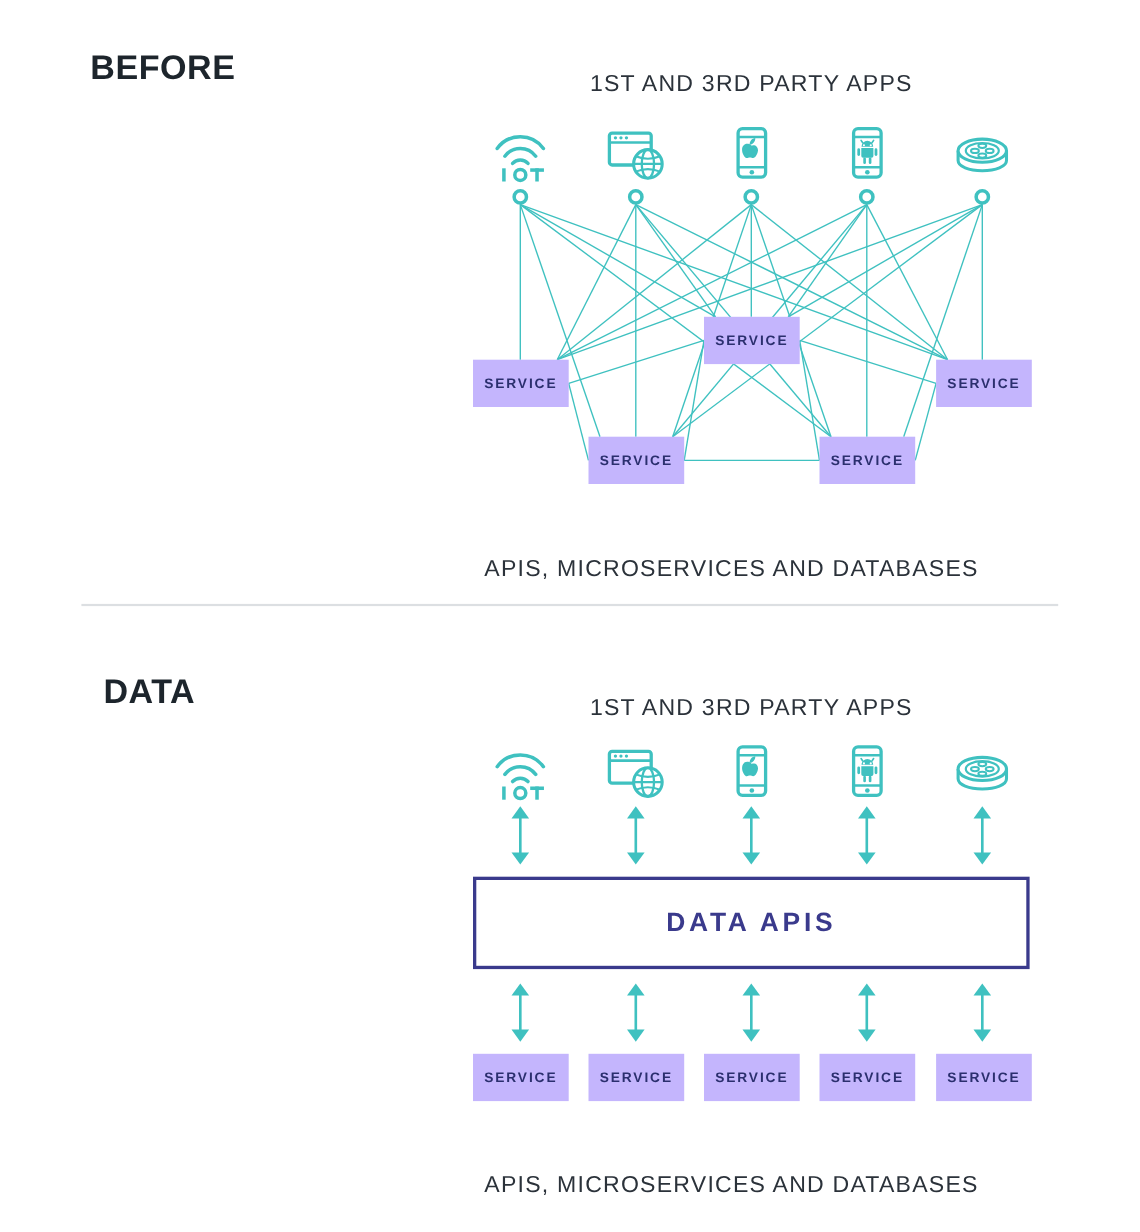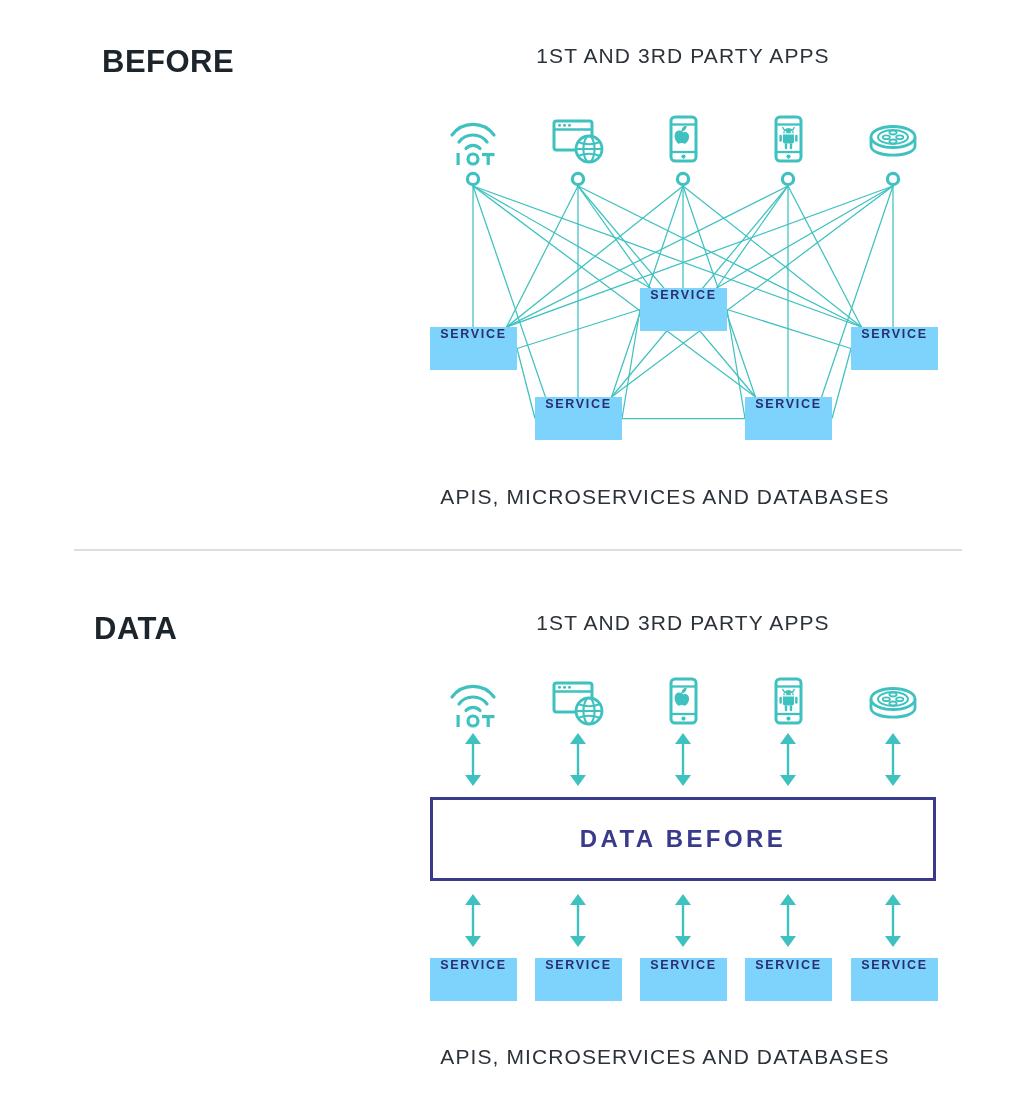--- a/index.html
+++ b/index.html
@@ -23,32 +23,33 @@
   }
   .section-title {
     position: absolute;
     font-family: "Liberation Sans", sans-serif;
     font-weight: bold;
     font-size: 31px;
     letter-spacing: 0.5px;
     color: #1d252c;
     white-space: nowrap;
   }
-  #before-title { left: 102px; top: 44px; }
+  #before-title { left: 82px; top: 44px; }
   #after-title  { left: 94px; top: 611px; }
 
   .caption {
     position: absolute;
     font-family: "Liberation Sans", sans-serif;
     font-size: 21px;
     font-weight: 400;
     letter-spacing: 1.1px;
     color: #2b323a;
     white-space: nowrap;
     text-align: center;
+    margin-top: 21px;
   }
   .caption.top {
     width: 520px;
     left: 423px;
   }
   .caption.bottom {
     width: 560px;
     left: 385px;
   }
   #apps-label-before  { top: 44px; }
@@ -84,22 +85,23 @@
   .svglayer {
     position: absolute;
     left: 0; top: 0;
     width: 1036px;
     height: 1120px;
     pointer-events: none;
   }
 
   .svc-box {
     position: absolute;
-    background: #7dd3fc;
+    background: #c4b5fd;
     display: flex;
+    align-items: center;
     justify-content: center;
     color: #2b2f6e;
     font-family: "Liberation Sans", sans-serif;
     font-weight: bold;
     font-size: 12.5px;
     letter-spacing: 1.7px;
   }
 
   #data-graph-box {
     position: absolute;
@@ -378,21 +380,21 @@
         <path d="M788 947 L780 936 L796 936 Z" fill="#3fc1c0"></path>
       </g>
       <g>
         <line x1="893" y1="903" x2="893" y2="938" stroke="#3fc1c0" stroke-width="2.4"></line>
         <path d="M893 894 L885 905 L901 905 Z" fill="#3fc1c0"></path>
         <path d="M893 947 L885 936 L901 936 Z" fill="#3fc1c0"></path>
       </g>
     </svg>
 
   <div id="data-graph-box">
-    <span id="data-graph-label">DATA BEFORE</span>
+    <span id="data-graph-label">DATA APIS</span>
   </div>
 
   <div id="after-services">
       <div class="svc-box" style="left: 430px; top: 958px; width: 87px; height: 43px;">
         <span>SERVICE</span>
       </div>
       <div class="svc-box" style="left: 535px; top: 958px; width: 87px; height: 43px;">
         <span>SERVICE</span>
       </div>
       <div class="svc-box" style="left: 640px; top: 958px; width: 87px; height: 43px;">

